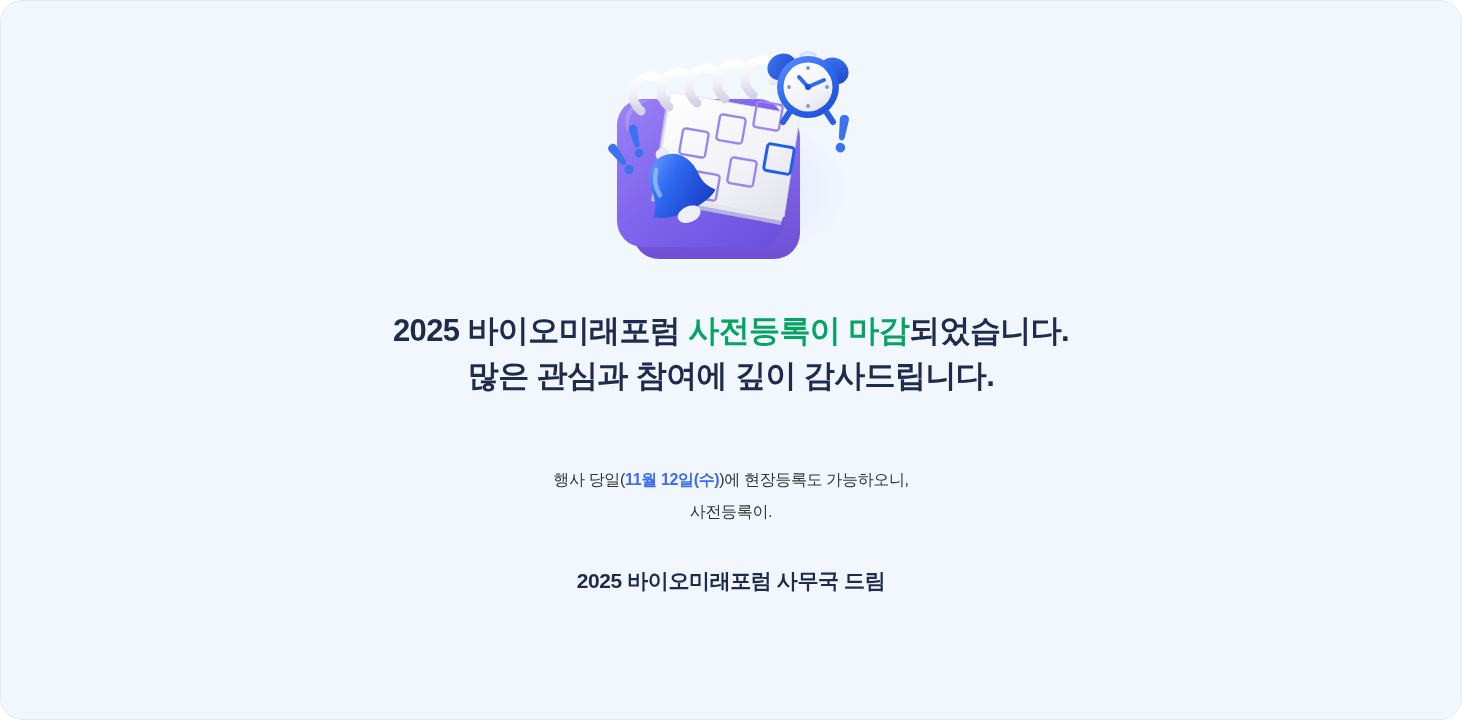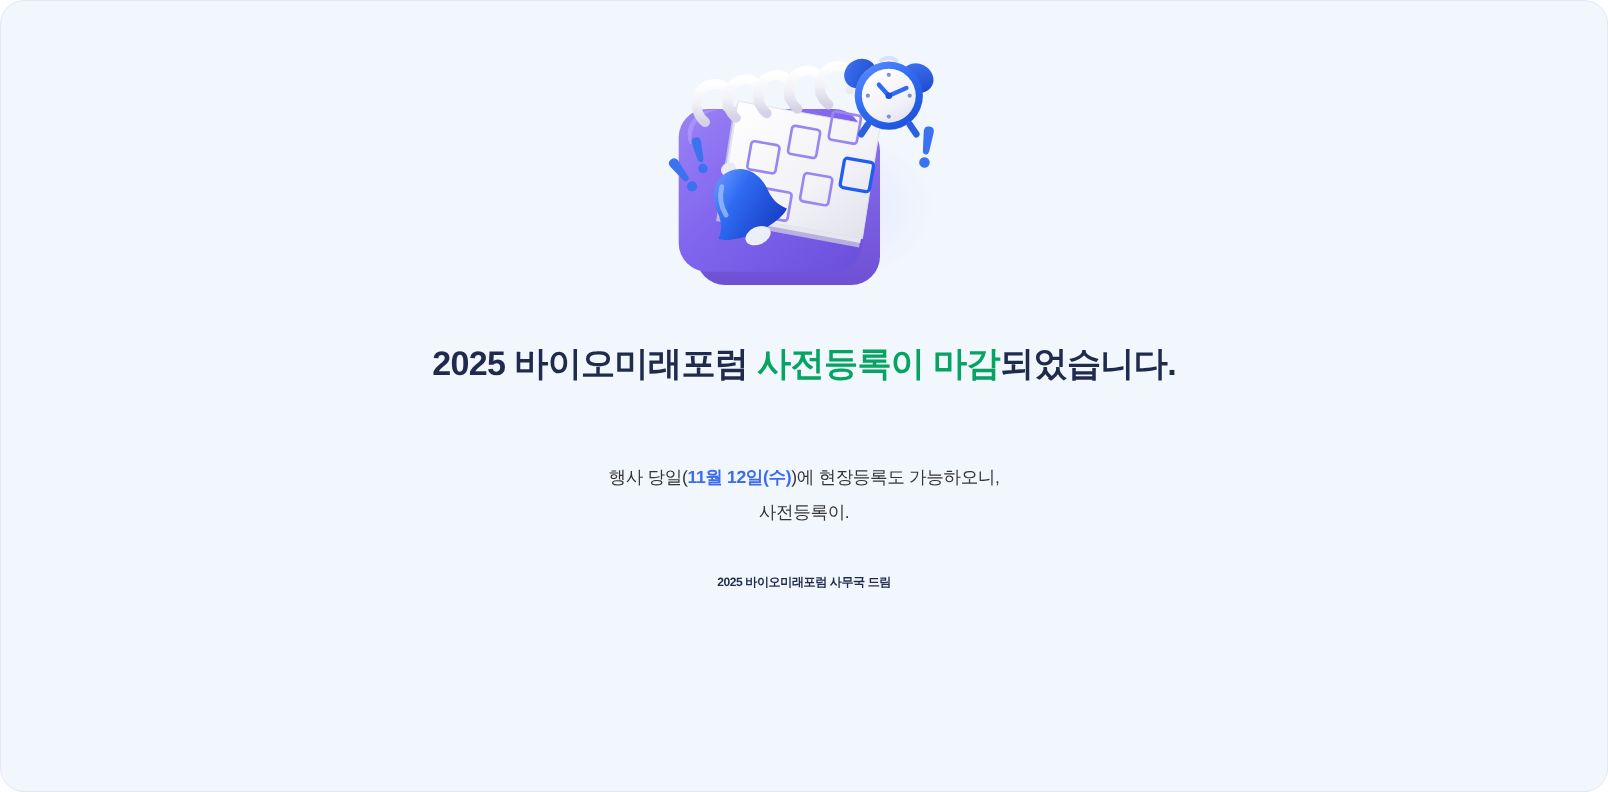--- a/index.html
+++ b/index.html
@@ -65,21 +65,21 @@
     color: #343434;
     flex: none;
   }
   .body-copy .ln { display: block; white-space: nowrap; }
   .bd-blue { color: #3c6cf0; font-weight: 700; }
 
   
   .signature {
     margin-top: 38px;
     text-align: center;
-    font-size: 11px;
+    font-size: 21px;
     font-weight: 700;
     letter-spacing: -0.4px;
     color: #1f2a4d;
     white-space: nowrap;
     flex: none;
   }
 </style>
 </head>
 <body>
 
@@ -204,20 +204,21 @@
       </g>
       <g transform="translate(264,76) rotate(8)">
         <path d="M0 0 q4.6 0 4.6 4.6 l-1.7 18 q-0.3 3 -2.9 3 q-2.6 0 -2.9 -3 l-1.7 -18 q0 -4.6 4.6 -4.6 z" fill="#3b72f0"></path>
         <circle cx="0" cy="33" r="4.8" fill="#3b72f0"></circle>
       </g>
     </svg>
   </div>
 
   <h1 class="headline">
     <span class="ln"><span>2025 바이오미래포럼 </span><span class="hl-green">사전등록이 마감</span><span>되었습니다.</span></span>
+    <span class="ln">많은 관심과 참여에 깊이 감사드립니다.</span>
   </h1>
 
   <div class="body-copy">
     <span class="ln"><span>행사 당일(</span><span class="bd-blue">11월 12일(수)</span><span>)에 현장등록도 가능하오니,</span></span>
     <span class="ln">사전등록이.</span>
   </div>
 
   <div class="signature">2025 바이오미래포럼 사무국 드림</div>
 
 </div>

